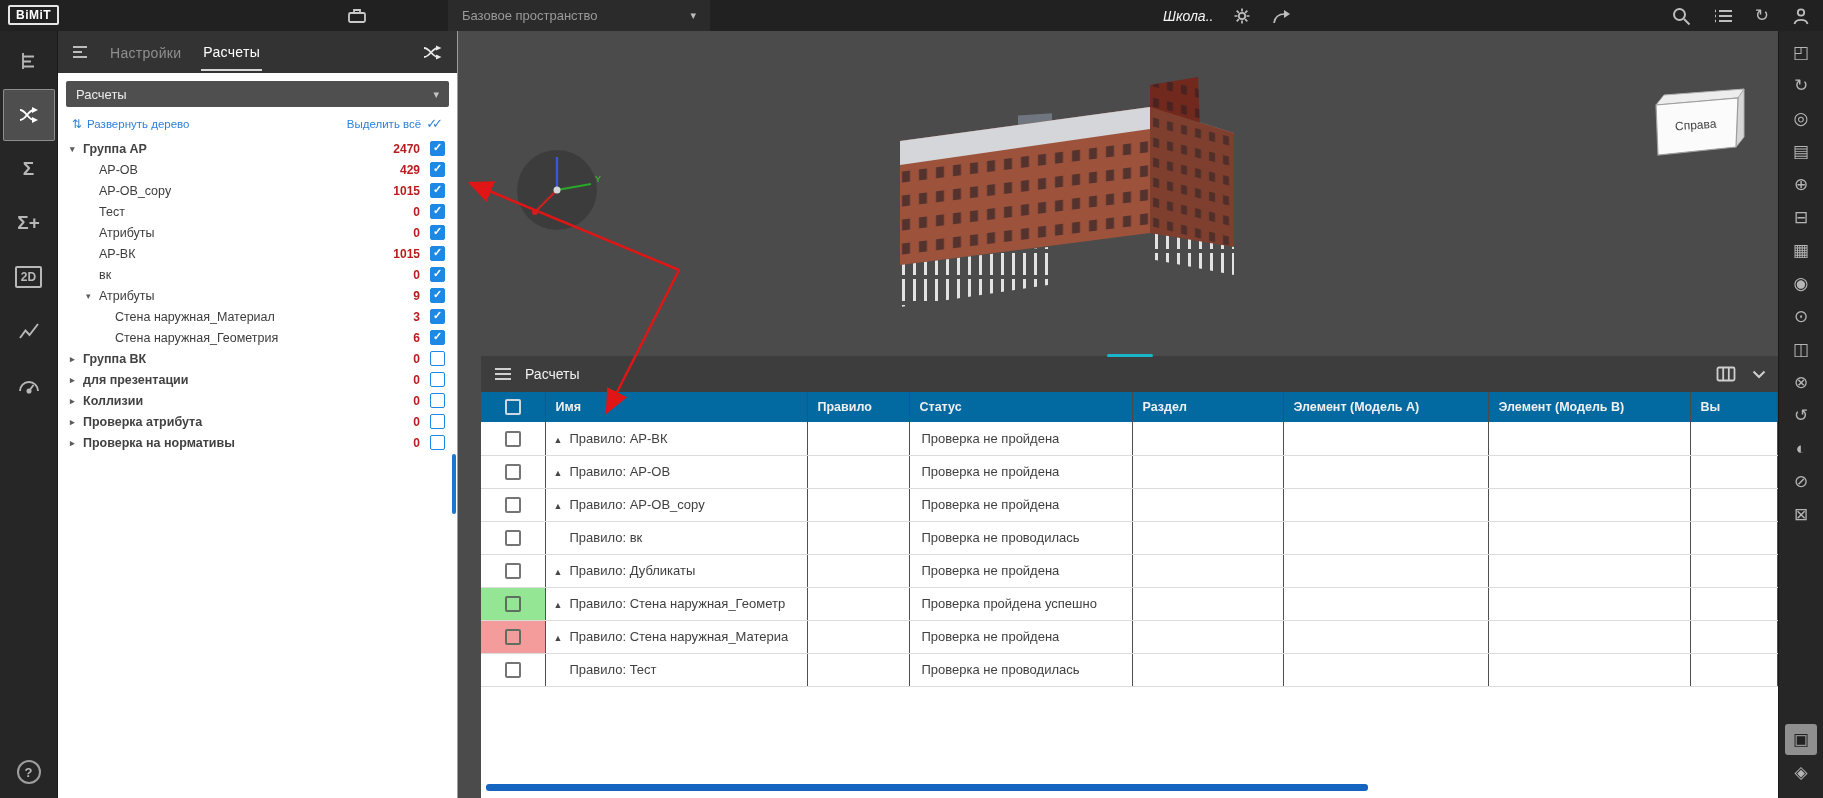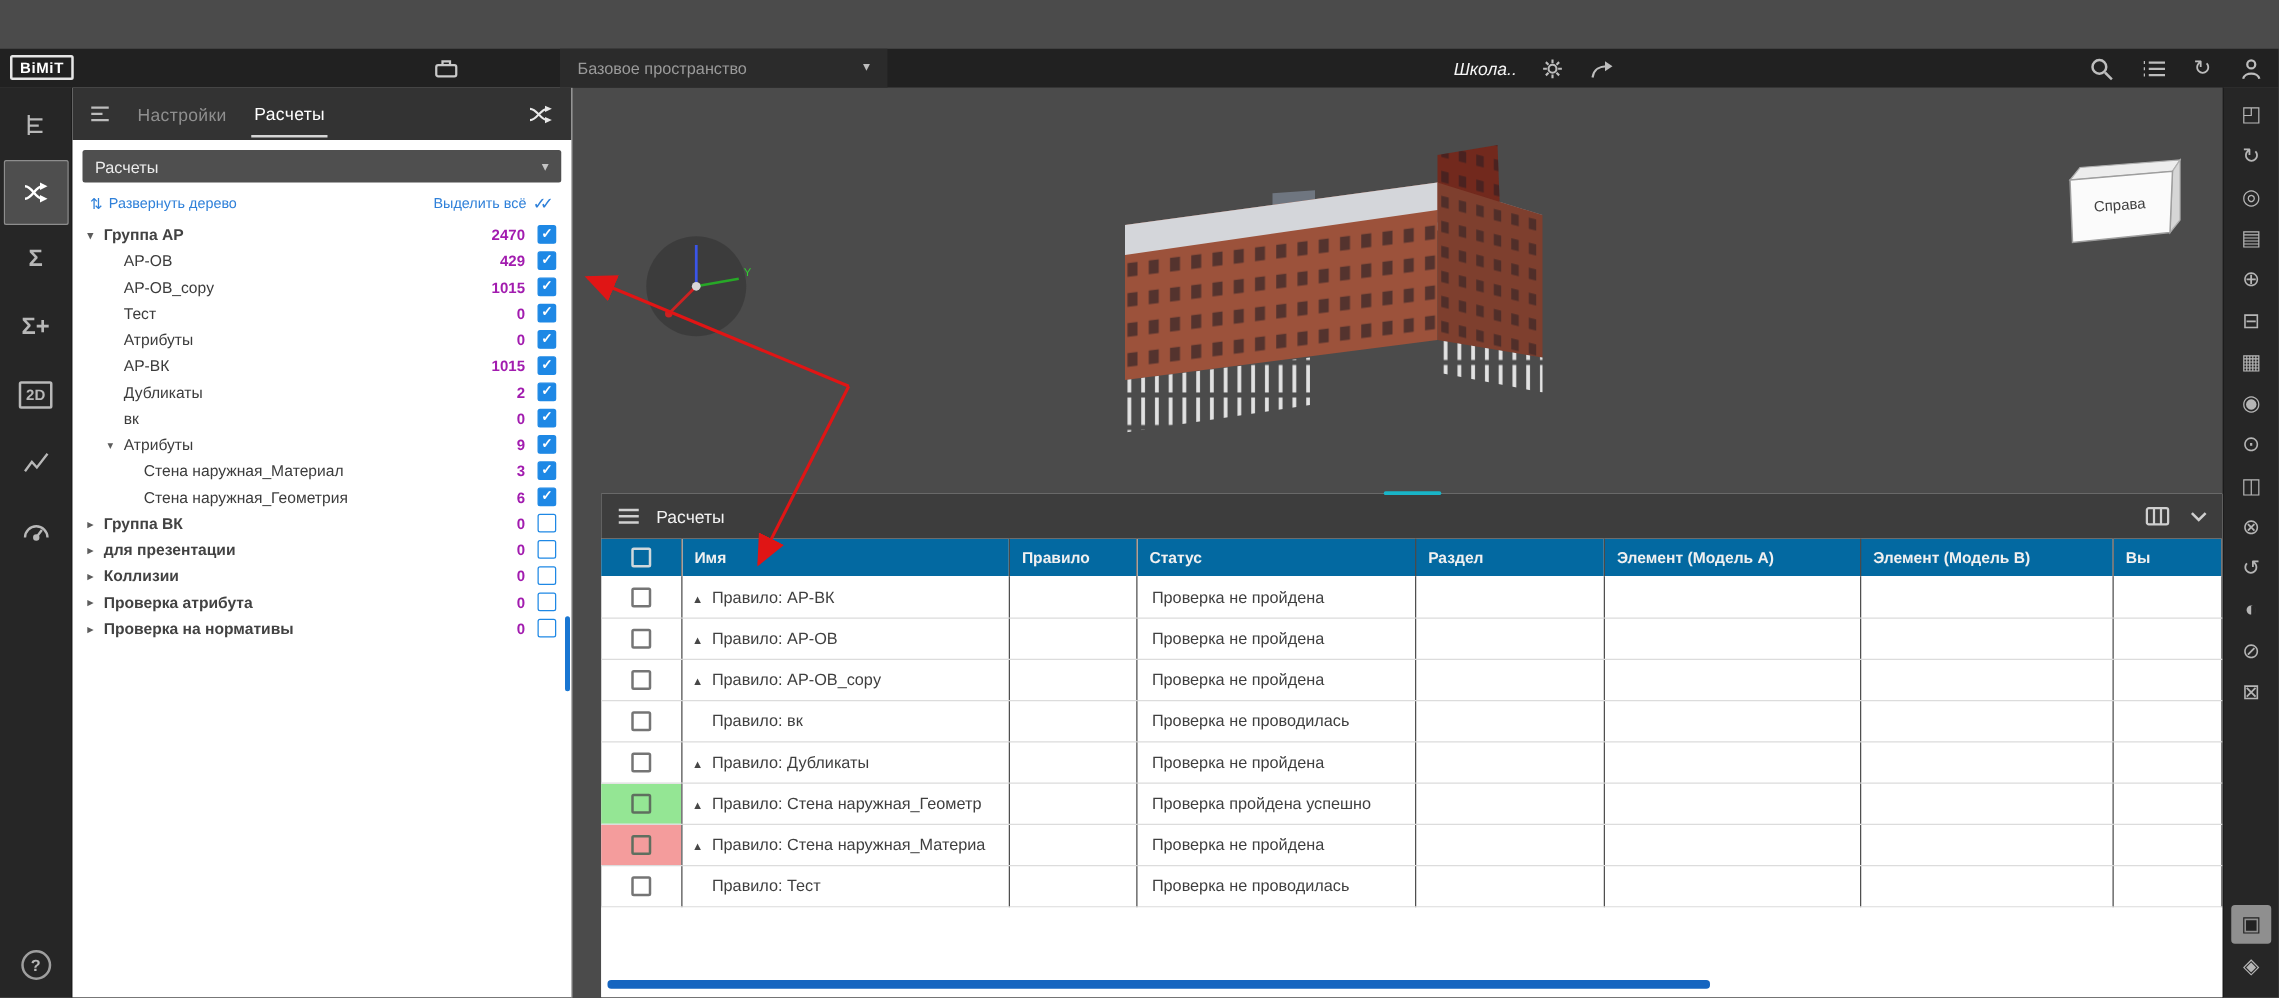--- a/index.html
+++ b/index.html
@@ -1,21 +1,21 @@
 <!DOCTYPE html>
 <html><head>
 <meta charset="utf-8">
 <style>
   * { box-sizing: border-box; margin: 0; padding: 0; }
   html,body { width:1823px; height:798px; overflow:hidden;
     font-family:"Liberation Sans", sans-serif; background:#4b4b4b; }
   #app { position:relative; width:1823px; height:798px; display:flex; flex-direction:column; }
 
   
-  #topbar { position:relative; height:31px; flex:none; background:#212121; color:#cfcfcf; z-index:100;margin-top:39px; }
+  #topbar { position:relative; height:31px; flex:none; background:#212121; color:#cfcfcf; z-index:100; }
   .logo-box { position:absolute; left:8px; top:5px; border:2px solid #e6e6e6; border-radius:2px;
     color:#fff; font-size:12px; font-weight:bold; padding:1px 6px; letter-spacing:.5px; }
   .tb-ic { color:#bdbdbd; display:inline-flex; align-items:center; justify-content:center; cursor:pointer; }
   #briefcase { position:absolute; left:345px; top:4px; }
   #workspace { position:absolute; left:448px; top:0; width:262px; height:31px; background:#2b2b2b;
     display:flex; align-items:center; justify-content:space-between; padding:0 14px; color:#9a9a9a;
     font-size:13px; cursor:pointer; }
   #tb-center { position:absolute; left:1163px; top:0; height:31px; display:flex; align-items:center; gap:20px;font-style:italic; }
   #project-name { color:#f5f5f5; font-size:14px; }
   #tb-right { position:absolute; right:12px; top:0; height:31px; display:flex; align-items:center; gap:22px; }
@@ -54,21 +54,21 @@
 
   
   #tree { flex:1; overflow:hidden; padding-top:2px; }
   .tree-item { height:21px; display:flex; align-items:center; padding-right:12px; font-size:12.5px; color:#3c3c3c; cursor:pointer; }
   .tree-item.lvl-0 { padding-left:12px; font-weight:bold; color:#424242; }
   .tree-item.lvl-1 { padding-left:28px; }
   .tree-item.lvl-2 { padding-left:44px;align-items:center; }
   .tree-item .caret { width:13px; flex:none; font-size:9px; color:#5c5c5c; text-align:left; }
   .tree-item.expanded .caret::before { content:"\25BE"; }
   .tree-item.collapsed .caret::before { content:"\25B8"; }
-  .t-count { margin-left:auto; color:#a21caf; font-weight:bold; font-size:12px; }
+  .t-count { margin-left:auto; color:#b91c1c; font-weight:bold; font-size:12px; }
   .t-check { width:15px; height:15px; margin-left:10px; flex:none; border-radius:2px;
     border:1.5px solid #1e88e5; background:#fff; position:relative; }
   .tree-item.checked .t-check { background:#1e88e5; border-color:#1e88e5; }
   .tree-item.checked .t-check::after { content:"\2713"; position:absolute; left:2px; top:-1px;
     color:#fff; font-size:11px; font-weight:bold; }
   #lp-scrollbar { position:absolute; right:1px; top:423px; width:4px; height:60px; background:#1976d2; border-radius:2px; }
 
   
   #viewport { flex:1; position:relative; background:#4b4b4b; overflow:hidden; min-width:0; }
 
@@ -284,26 +284,20 @@
             <span class="t-check"></span>
           </div>
           <div class="tree-item checked lvl-1">
             <span class="caret"></span>
             <span class="t-label">АР-ВК</span>
             <span class="t-count">1015</span>
             <span class="t-check"></span>
           </div>
           <div class="tree-item checked lvl-1">
             <span class="caret"></span>
-            <span class="t-label">Дубликаты</span>
-            <span class="t-count">2</span>
-            <span class="t-check"></span>
-          </div>
-          <div class="tree-item checked lvl-1">
-            <span class="caret"></span>
             <span class="t-label">вк</span>
             <span class="t-count">0</span>
             <span class="t-check"></span>
           </div>
           <div class="tree-item checked expanded lvl-1">
             <span class="caret"></span>
             <span class="t-label">Атрибуты</span>
             <span class="t-count">9</span>
             <span class="t-check"></span>
           </div>

